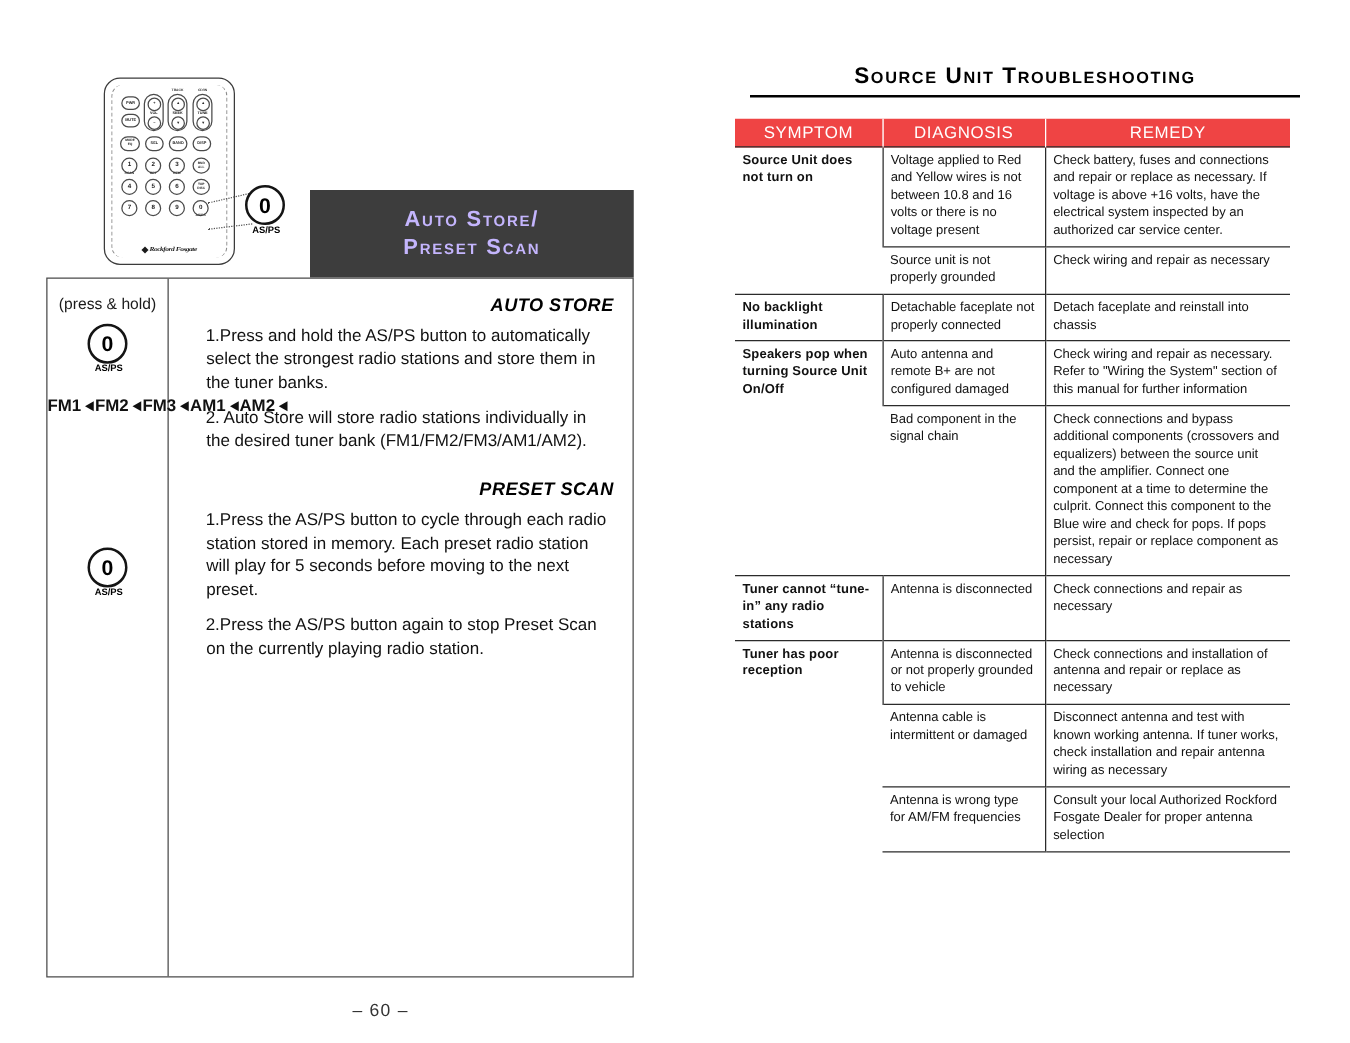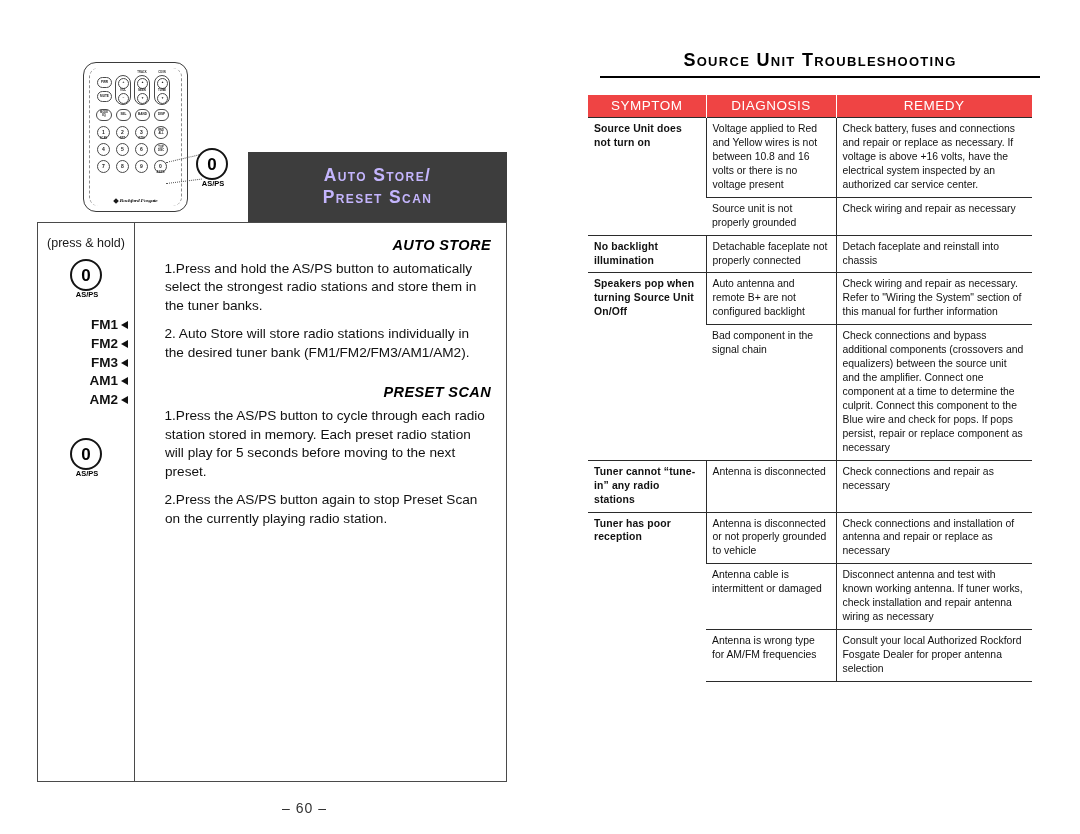--- a/index.html
+++ b/index.html
@@ -150,21 +150,21 @@
   }
   .press-hold {
     position: absolute; left: 0; right: 0; top: 13px;
     text-align: center; font-size: 12.5px; color: #1a1a1a;
     white-space: nowrap;
   }
   .side-btn1 { position: absolute; left: 32px; top: 36px; }
   .side-btn2 { position: absolute; left: 32px; top: 215px; }
   .bank-list {
     position: absolute; left: 0; right: 6px; top: 93px;
-    display: flex; flex-direction: column; align-items: flex-end;
+    display: flex; flex-direction: row; align-items: flex-end;
     gap: 1px;
   }
   .bank-row {
     display: flex; align-items: center; gap: 3px;
     font-size: 13.5px; font-weight: bold; color: #111;
     line-height: 1.32;
   }
   .bank-arrow {
     width: 0; height: 0;
     border-top: 4px solid transparent;
@@ -419,21 +419,21 @@
       </tr>
 
       <tr class="grp">
         <td class="sym">No backlight illumination</td>
         <td>Detachable faceplate not properly connected</td>
         <td>Detach faceplate and reinstall into chassis</td>
       </tr>
 
       <tr class="grp">
         <td class="sym" rowspan="2">Speakers pop when turning Source Unit On/Off</td>
-        <td>Auto antenna and remote B+ are not configured backlight</td>
+        <td>Auto antenna and remote B+ are not configured damaged</td>
         <td>Check wiring and repair as necessary. Refer to "Wiring the System" section of this manual for further information</td>
       </tr>
       <tr class="sub">
         <td>Bad component in the signal chain</td>
         <td>Check connections and bypass additional components (crossovers and equalizers) between the source unit and the amplifier. Connect one component at a time to determine the culprit. Connect this component to the Blue wire and check for pops. If pops persist, repair or replace component as necessary</td>
       </tr>
 
       <tr class="grp">
         <td class="sym">Tuner cannot “tune-in” any radio stations</td>
         <td>Antenna is disconnected</td>

